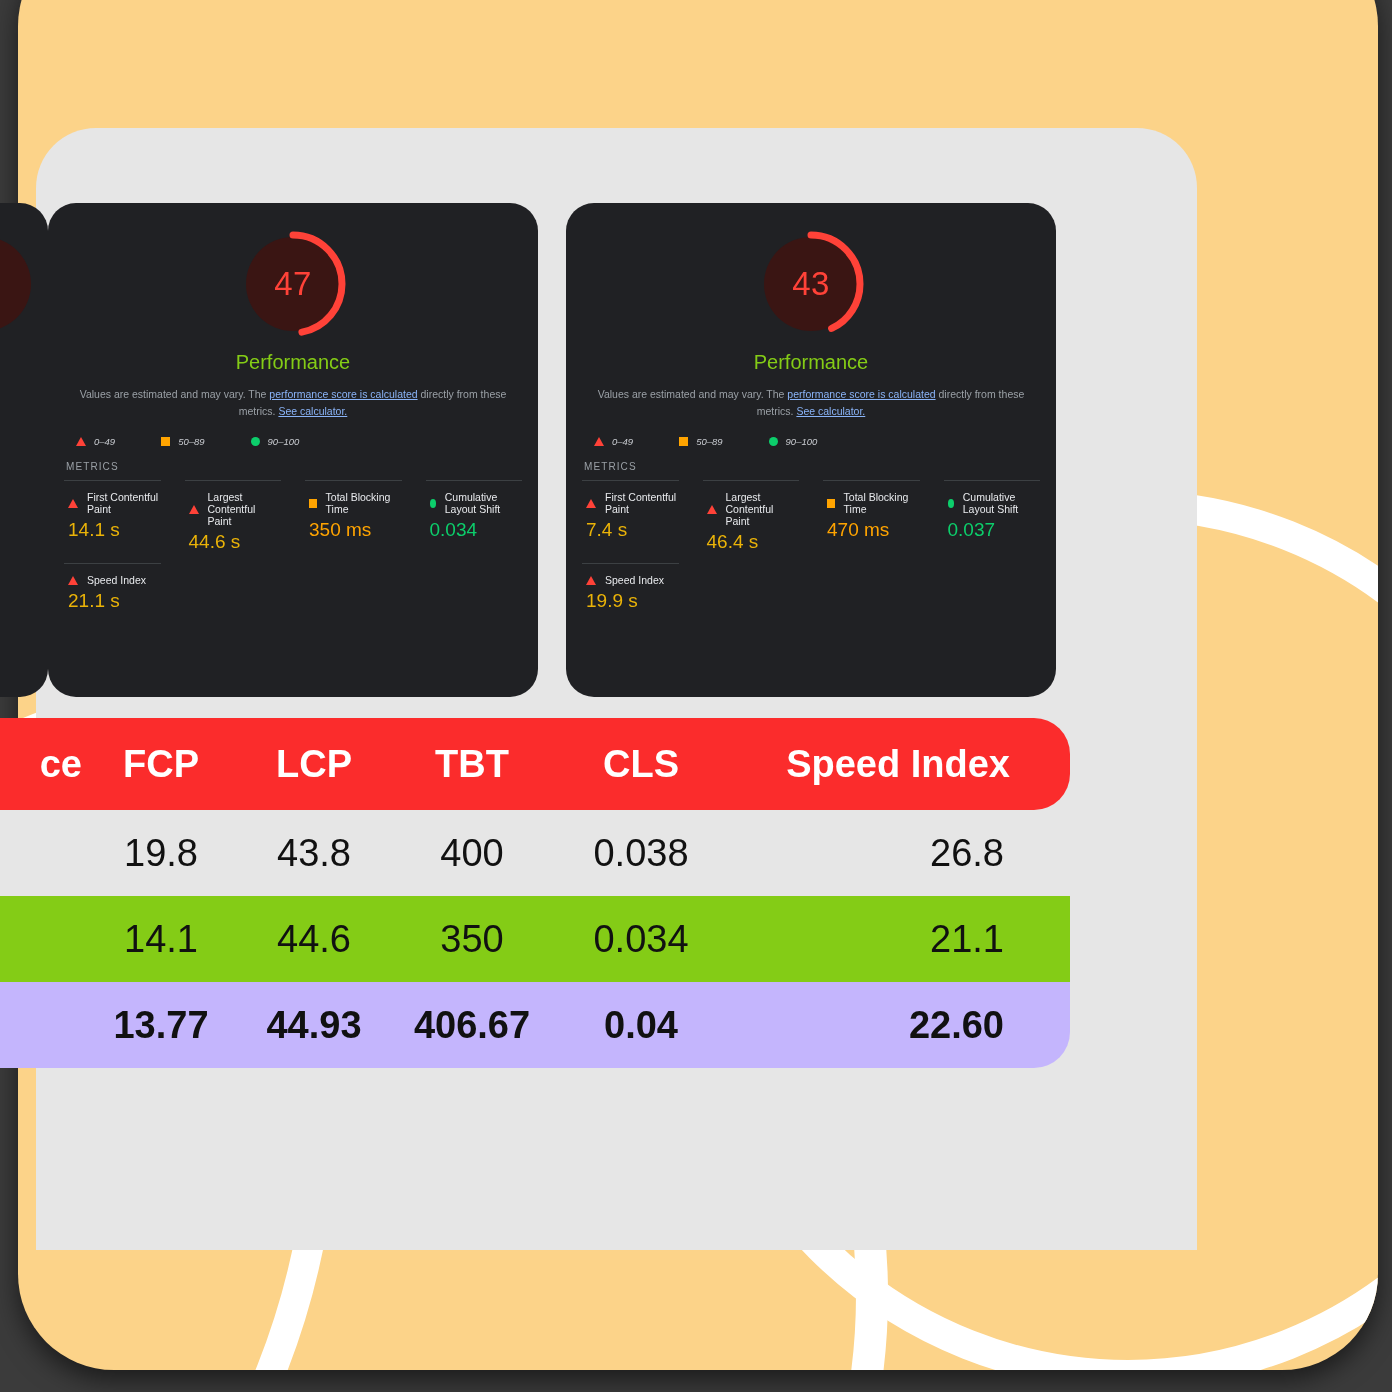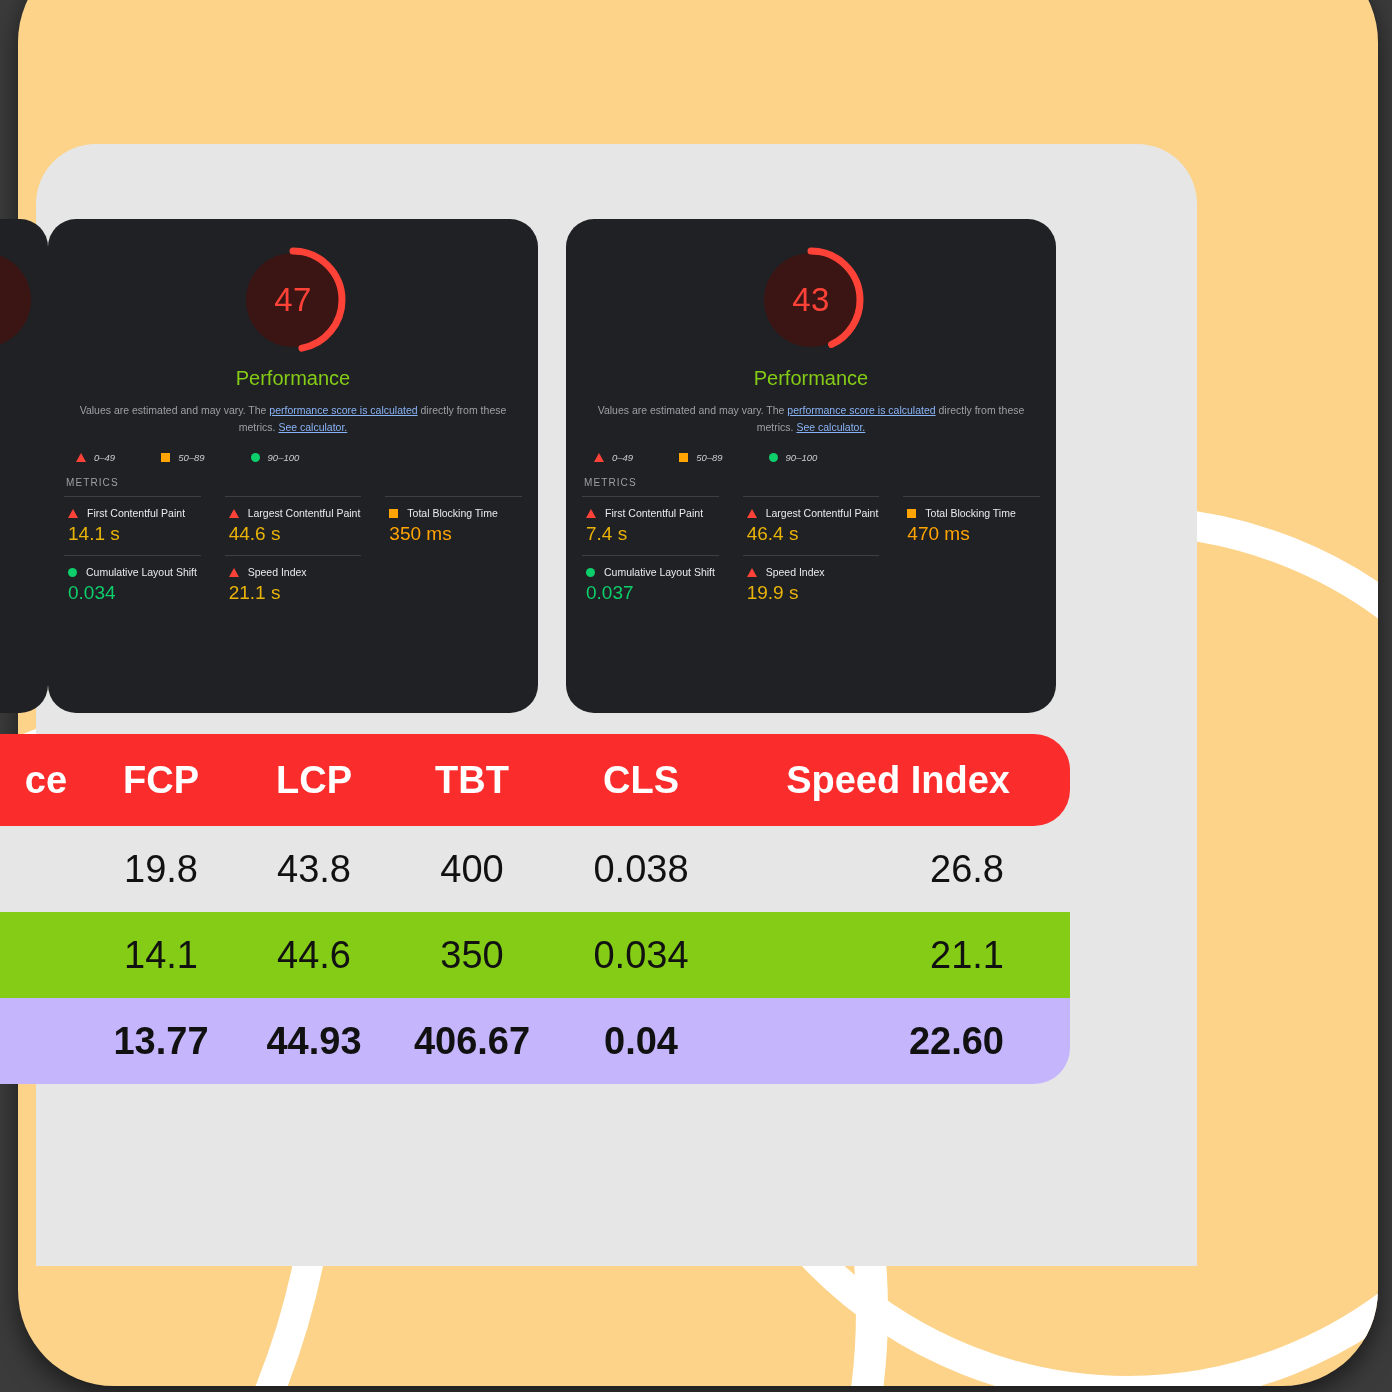--- a/index.html
+++ b/index.html
@@ -4,21 +4,21 @@
 <style>
   * { box-sizing: border-box; margin: 0; padding: 0; }
   html, body {
     width: 1392px; height: 1392px;
     overflow: hidden;
     background: #3b3b3b;
     font-family: "Liberation Sans", sans-serif;
   }
 
   
-  #root { position: relative; width: 1392px; height: 1220px; background: #3b3b3b; margin-top: 16px; }
+  #root { position: relative; width: 1392px; height: 1220px; background: #3b3b3b; }
 
   .orange-panel {
     position: absolute;
     left: 18px; top: -70px;
     width: 1360px; height: 1440px;
     background: #fcd389;
     border-radius: 96px;
     overflow: hidden;
     box-shadow: 0 10px 26px rgba(0,0,0,0.55);
   }
@@ -131,21 +131,21 @@
   .metrics-label {
     margin: 14px 0 0 18px;
     font-size: 10px;
     letter-spacing: 1.1px;
     color: #9aa0a6;
     font-weight: 500;
   }
 
   .metrics-grid {
     display: grid;
-    grid-template-columns: 1fr 1fr 1fr;
+    grid-template-columns: 1fr 1fr 1fr 1fr;
     margin: 8px 16px 0 16px;
     column-gap: 24px;
   }
   .metric {
     border-top: 1px solid #3c4043;
     padding: 10px 0 10px 4px;
   }
   .metric-head { display: flex; align-items: center; gap: 9px; }
   .metric-name { font-size: 10.5px; color: #e8eaed; }
   .metric-val { font-size: 19px; margin-top: 4px; margin-left: 0; }
@@ -168,21 +168,21 @@
   .dtable thead th {
     background: #fb2c2c;
     color: #ffffff;
     font-size: 38px;
     font-weight: 700;
     height: 92px;
     padding: 0 10px;
     text-align: center;
     white-space: nowrap;
   }
-  .dtable thead th.col-perf { padding-right: 4px; }
+  .dtable thead th.col-perf { text-align: right; padding-right: 4px; }
   .dtable thead th:last-child { border-radius: 0 36px 36px 0; text-align: right; padding-right: 60px; }
   .dtable tbody td {
     font-size: 38px;
     color: #111111;
     height: 86px;
     padding: 0 10px;
     text-align: center;
     white-space: nowrap;
   }
   .dtable tbody td:last-child { text-align: right; padding-right: 66px; }

